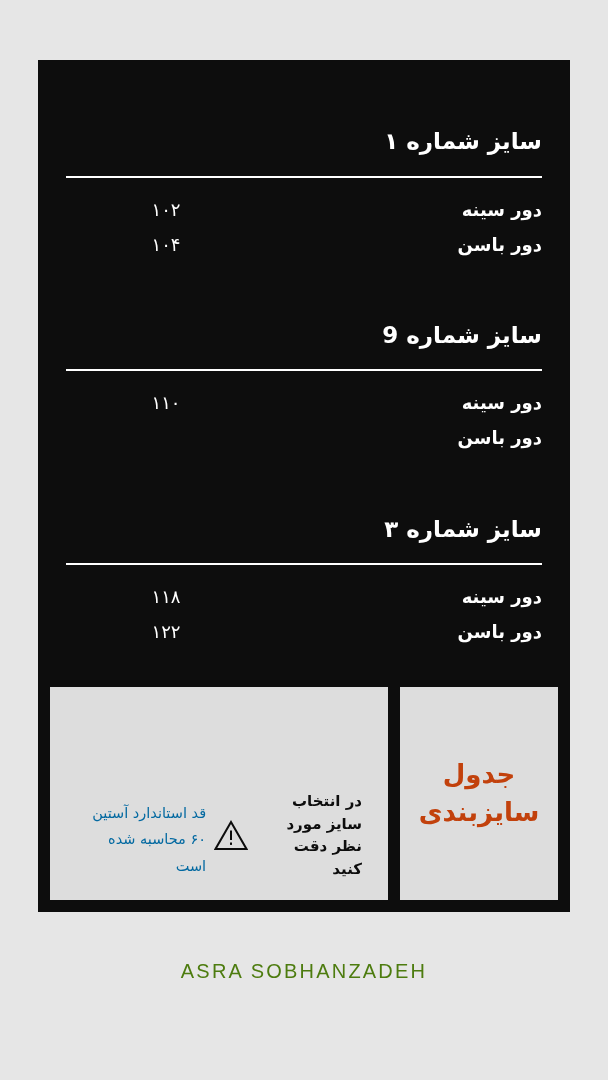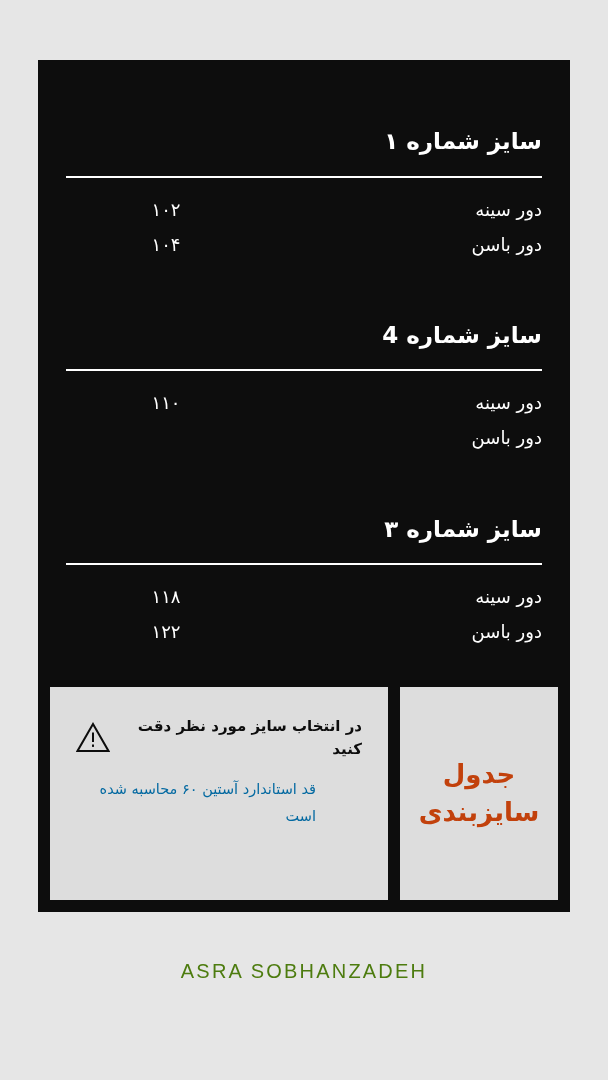--- a/index.html
+++ b/index.html
@@ -65,21 +65,21 @@
     display: flex;
     flex-direction: row;
     justify-content: space-between;
     align-items: baseline;
     color: #ffffff;
     font-size: 18px;
     line-height: 1.95;
   }
   .row .label {
     text-align: right;
-    font-weight: 400;
+    font-weight: 700;
     letter-spacing: 0.5px;
   }
   .row .value {
     width: 200px;
     text-align: center;
     font-size: 18px;
     letter-spacing: 1px;
     direction: rtl;
   }
 
@@ -109,23 +109,24 @@
   .panel-title .t {
     color: #c2410c;
     font-size: 26px;
     font-weight: bold;
     line-height: 1.45;
   }
   .panel-note {
     flex: 1;
     padding: 28px 26px 20px 26px;
     display: flex;
-    flex-direction: column;
+    flex-direction: row;
     align-items: flex-end;
     text-align: right;
+    gap: 8px;
   }
   .note-head {
     display: flex;
     flex-direction: row-reverse;
     align-items: center;
     gap: 14px;
     width: 100%;
     justify-content: flex-start;
   }
   .warn-icon {
@@ -177,21 +178,21 @@
           <span class="label">دور سینه</span>
           <span class="value">۱۰۲</span>
         </div>
         <div class="row">
           <span class="label">دور باسن</span>
           <span class="value">۱۰۴</span>
         </div>
       </div>
 
       <div class="size-block b2">
-        <div class="size-title">سایز شماره 4</div>
+        <div class="size-title">سایز شماره 9</div>
         <div class="rule"></div>
         <div class="row">
           <span class="label">دور سینه</span>
           <span class="value">۱۱۰</span>
         </div>
         <div class="row">
           <span class="label">دور باسن</span>
         </div>
       </div>
 

